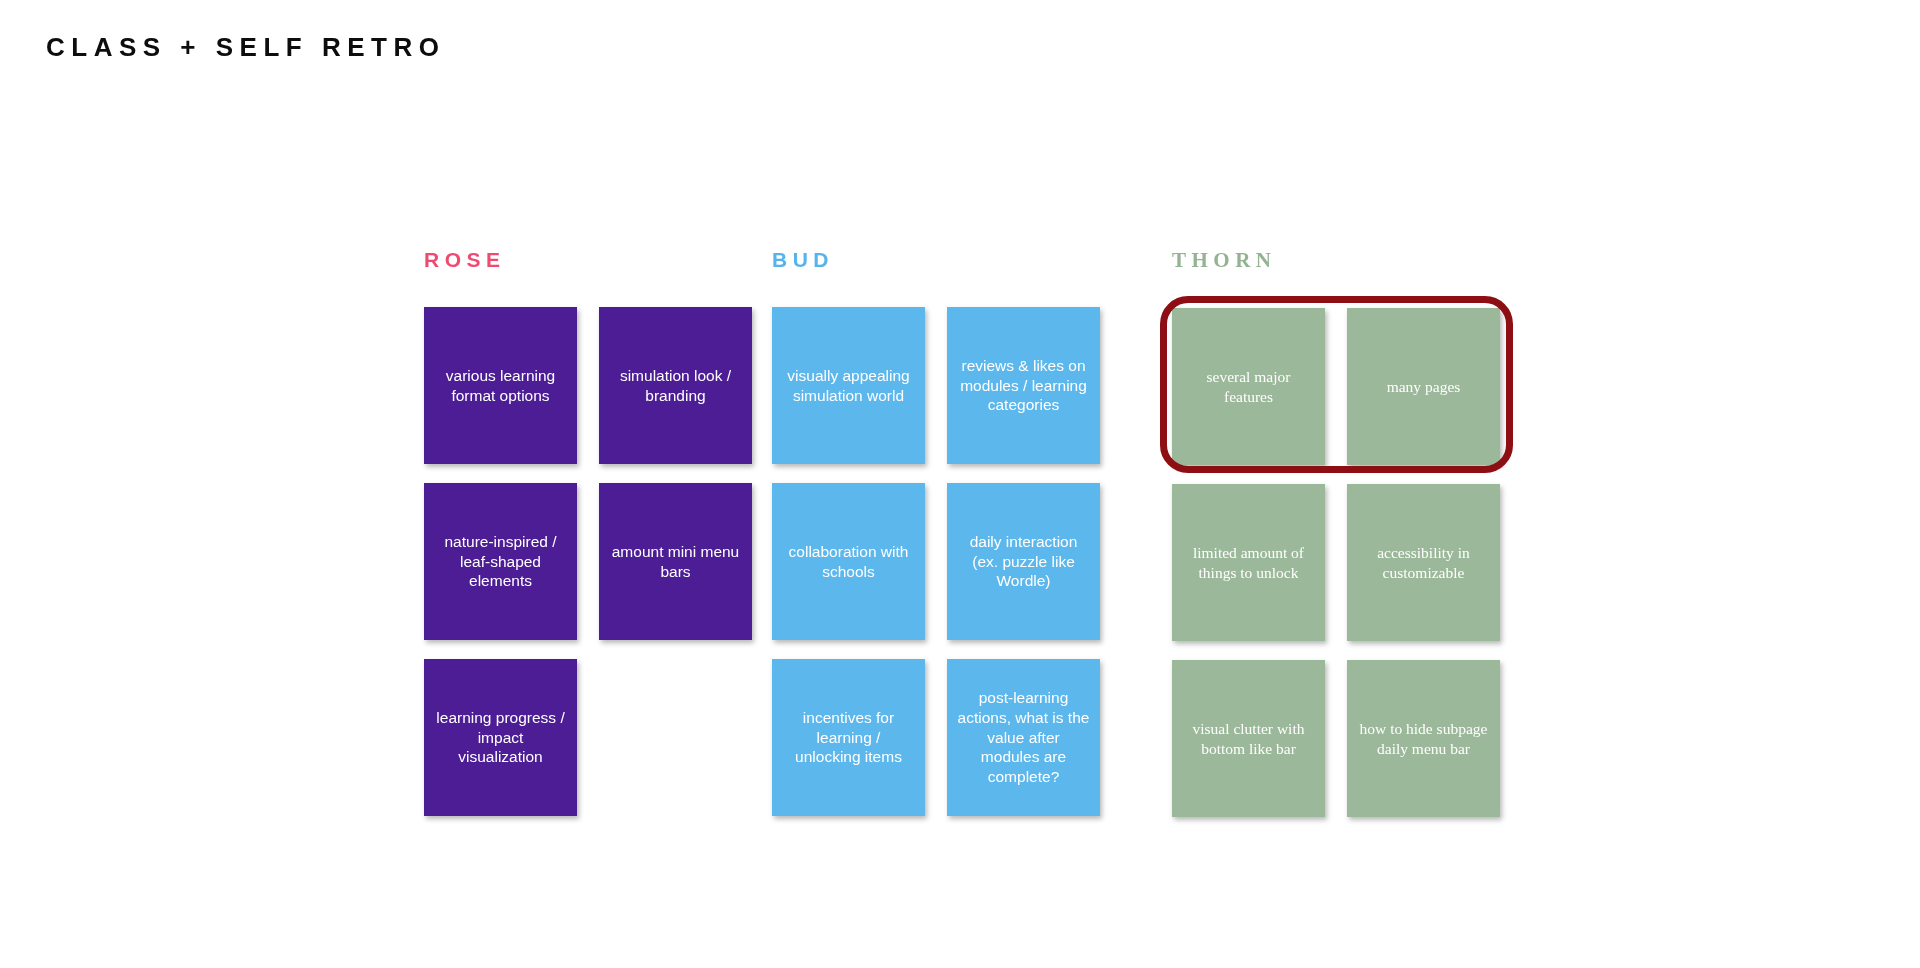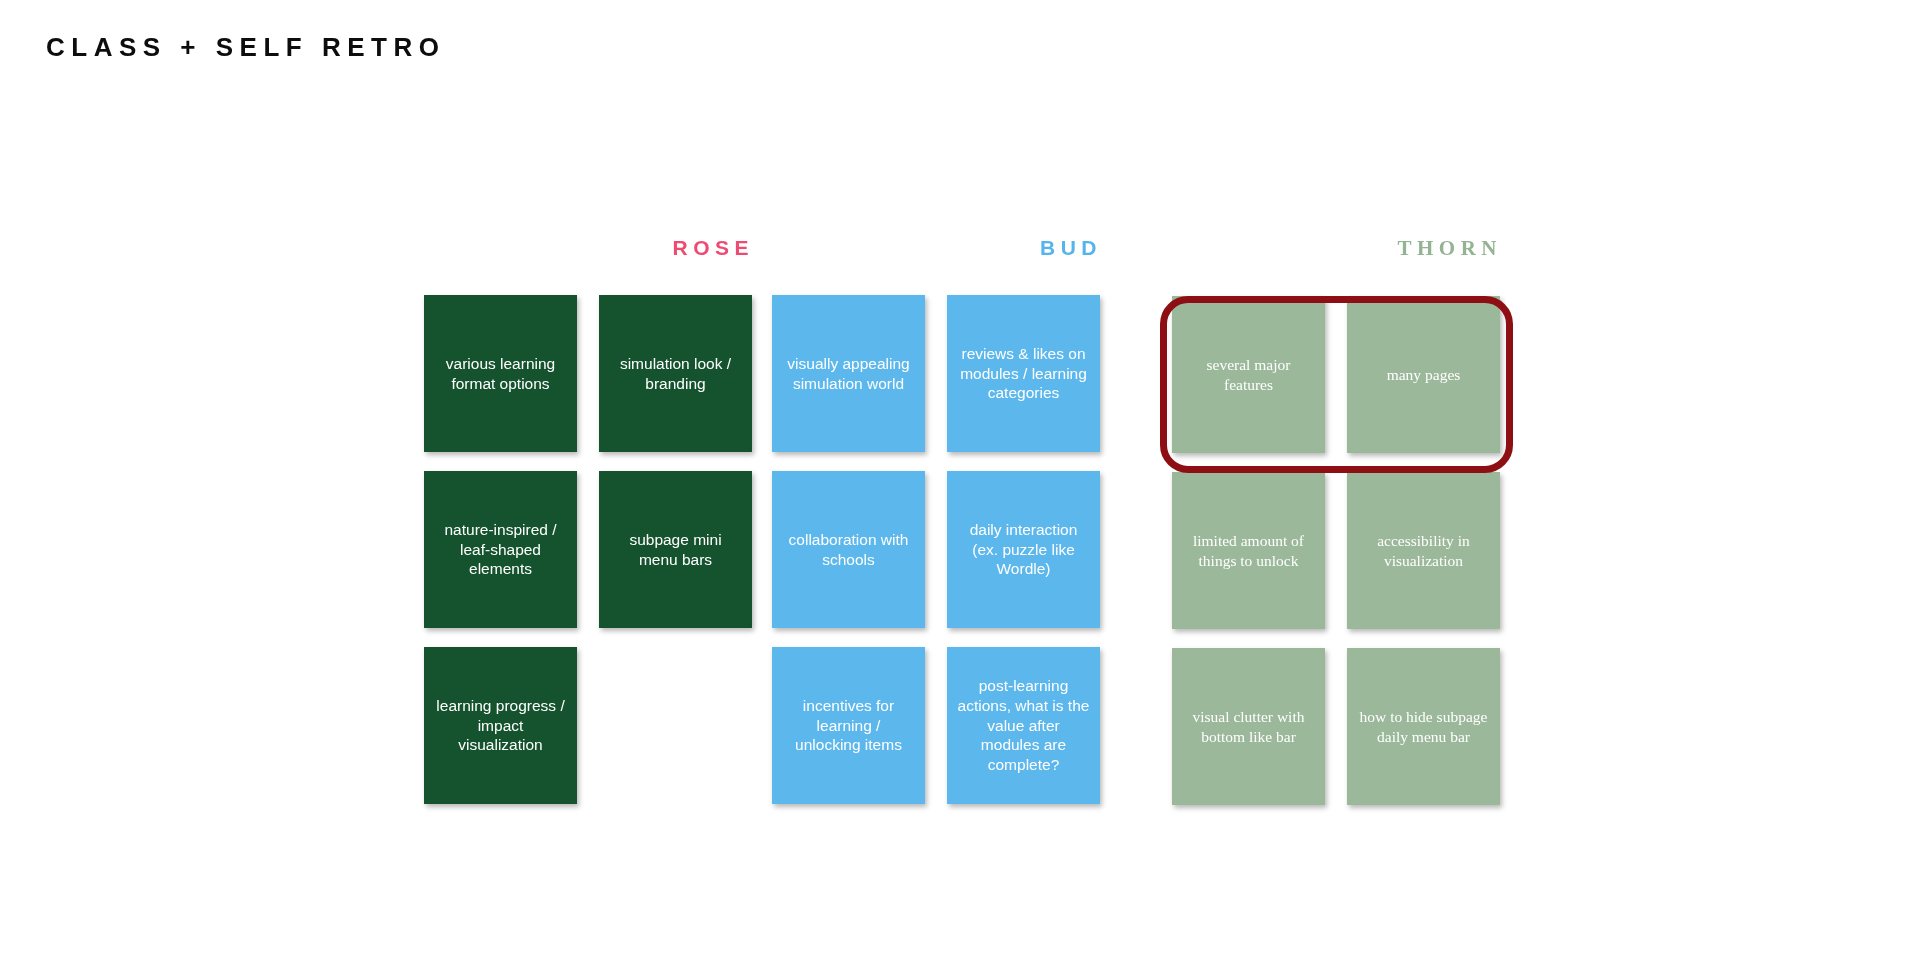--- a/index.html
+++ b/index.html
@@ -38,24 +38,25 @@
     top: 236px;
   }
   .column-rose  { left: 424px; }
   .column-bud   { left: 772px; }
   .column-thorn { left: 1172px; font-family: Liberation Serif, serif; }
 
   .column-header {
     font-size: 21px;
     font-weight: 700;
     letter-spacing: 5.5px;
-    text-align: right;
+    text-align: left;
     width: 330px;
     margin-left: 0;
     white-space: nowrap;
+    margin-top: 12px;
   }
   .column-rose  .column-header { color: #ef4a72; }
   .column-bud   .column-header { color: #56b4ec; }
   .column-thorn .column-header { color: #94b392; }
 
   .card-grid {
     margin-top: 35px;
     display: grid;
     grid-template-columns: 153px 153px;
     grid-auto-rows: 157px;
@@ -71,21 +72,21 @@
     justify-content: center;
     text-align: center;
     color: #ffffff;
     font-size: 15.5px;
     line-height: 1.28;
     padding: 6px 10px;
     box-shadow: 2px 3px 5px rgba(0,0,0,0.28);
     user-select: none;
   }
 
-  .card-rose  { background: #14532d; }
+  .card-rose  { background: #4c1d95; }
   .card-bud   { background: #5cb7ec; }
   .card-thorn { background: #9cb89a; }
 
   
   .highlight-outline {
     position: absolute;
     left: 1160px;
     top: 296px;
     width: 353px;
     height: 177px;
@@ -100,21 +101,21 @@
 <div class="board">
 
   <div class="page-title">CLASS + SELF RETRO</div>
 
   <div class="column column-rose">
     <div class="column-header">ROSE</div>
     <div class="card-grid">
       <div class="card card-rose">various learning format options</div>
       <div class="card card-rose">simulation look / branding</div>
       <div class="card card-rose">nature-inspired / leaf-shaped elements</div>
-      <div class="card card-rose">subpage mini menu bars</div>
+      <div class="card card-rose">amount mini menu bars</div>
       <div class="card card-rose">learning progress / impact visualization</div>
     </div>
   </div>
 
   <div class="column column-bud">
     <div class="column-header">BUD</div>
     <div class="card-grid">
       <div class="card card-bud">visually appealing simulation world</div>
       <div class="card card-bud">reviews &amp; likes on modules / learning categories</div>
       <div class="card card-bud">collaboration with schools</div>
@@ -123,21 +124,21 @@
       <div class="card card-bud">post-learning actions, what is the value after modules are complete?</div>
     </div>
   </div>
 
   <div class="column column-thorn">
     <div class="column-header">THORN</div>
     <div class="card-grid">
       <div class="card card-thorn">several major features</div>
       <div class="card card-thorn">many pages</div>
       <div class="card card-thorn">limited amount of things to unlock</div>
-      <div class="card card-thorn">accessibility in visualization</div>
+      <div class="card card-thorn">accessibility in customizable</div>
       <div class="card card-thorn">visual clutter with bottom like bar</div>
       <div class="card card-thorn">how to hide subpage daily menu bar</div>
     </div>
   </div>
 
   <div class="highlight-outline"></div>
 
 </div>
 
 </body></html>

